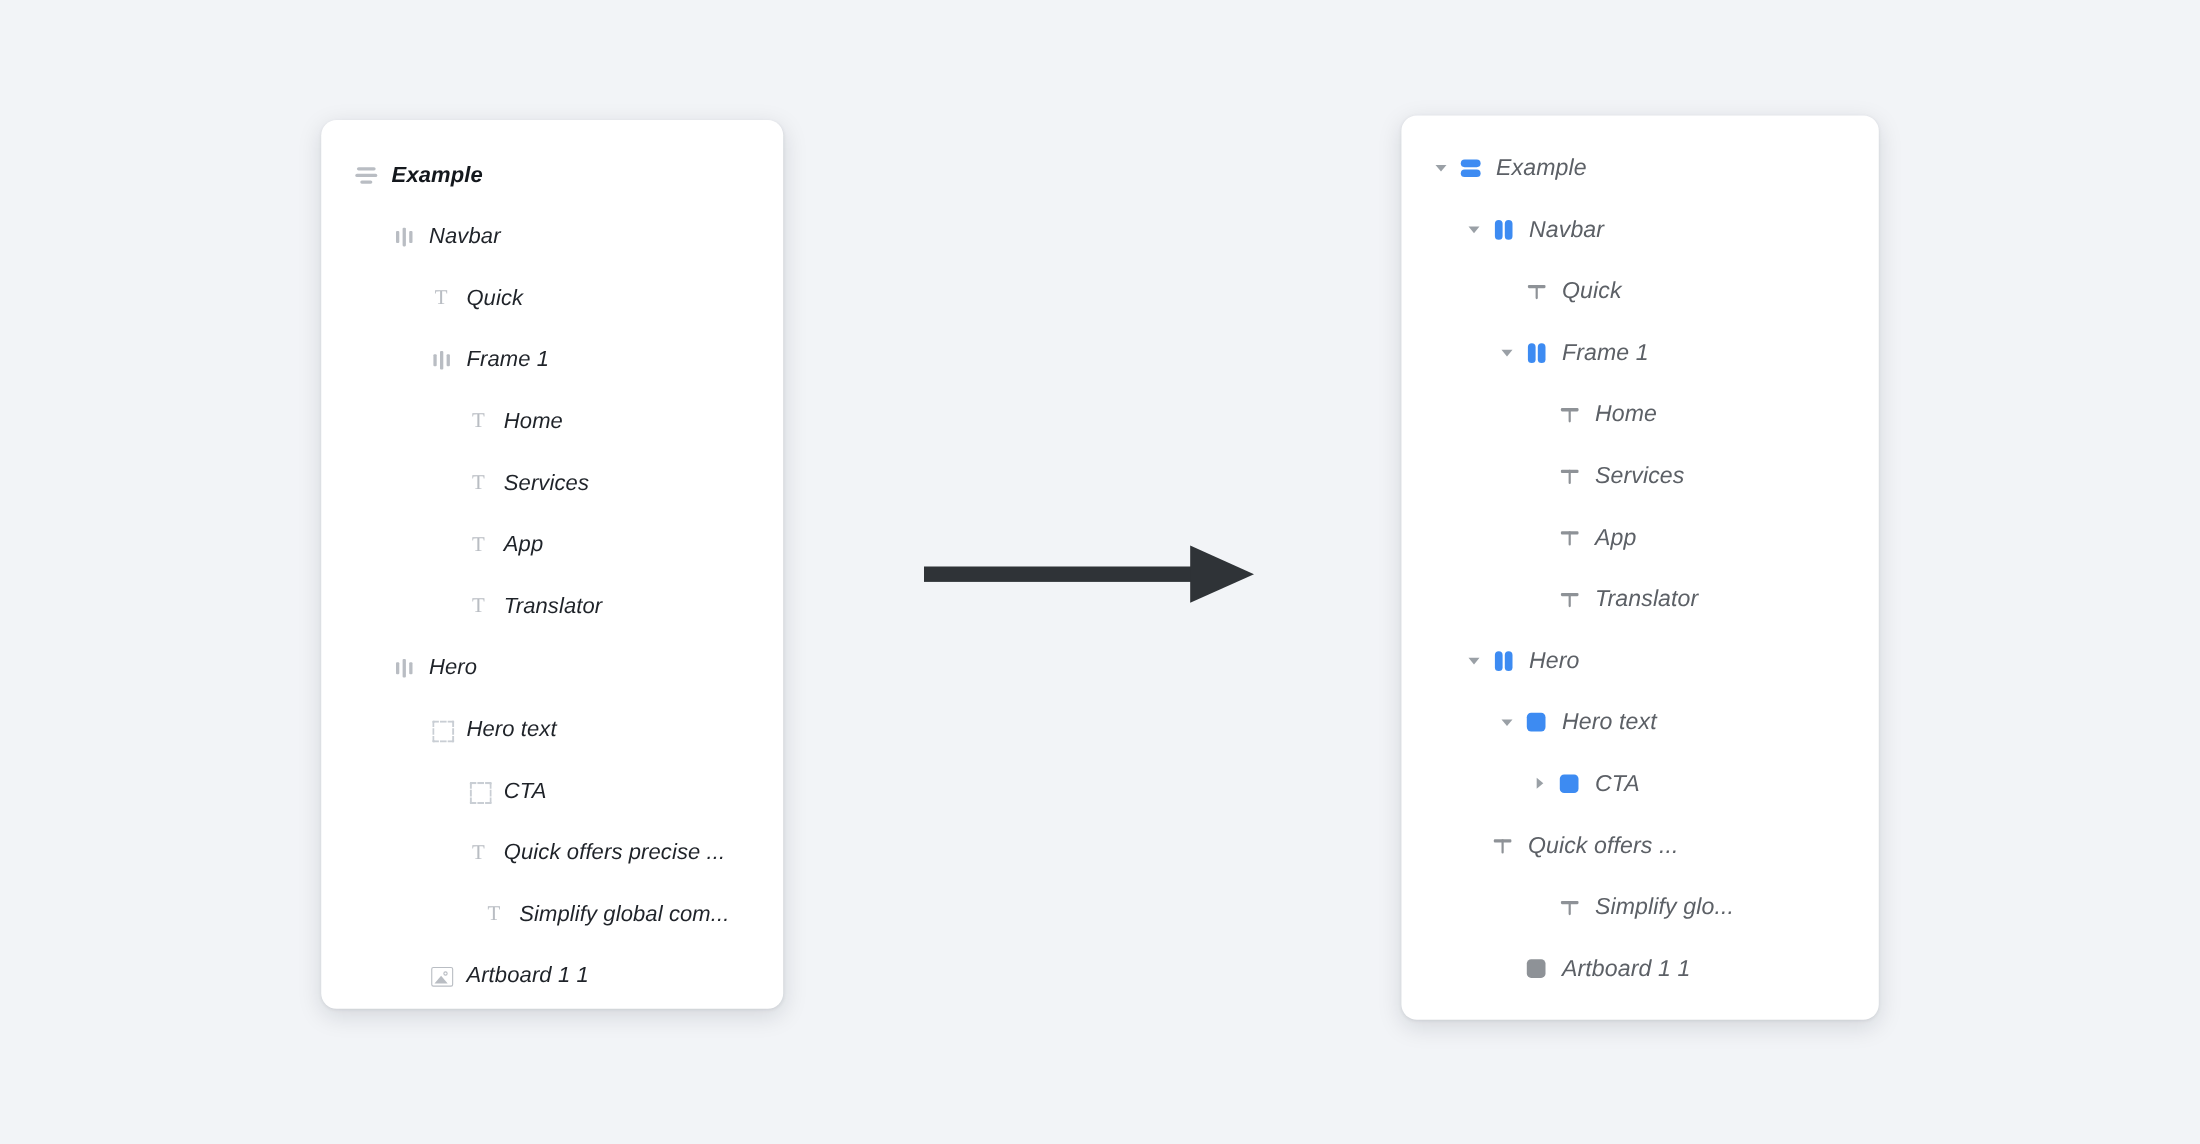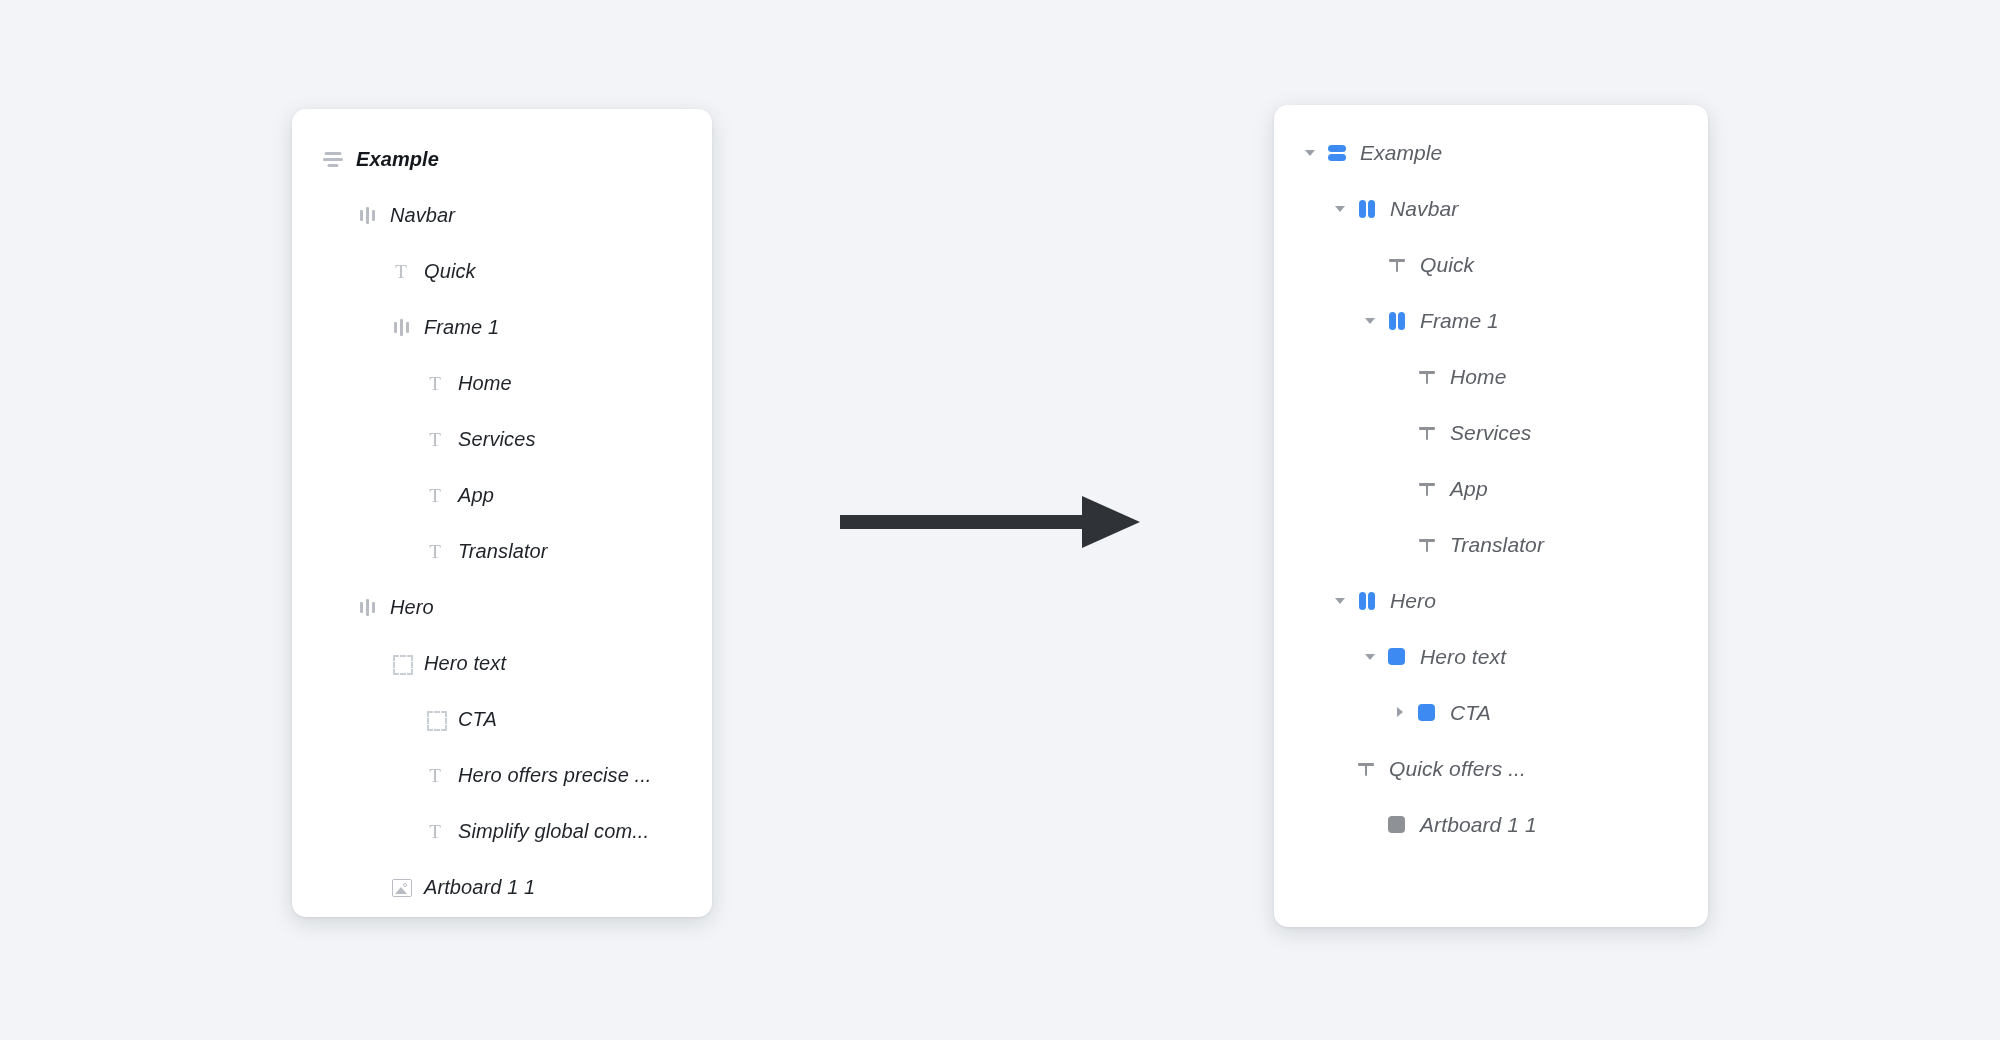--- a/index.html
+++ b/index.html
@@ -300,23 +300,23 @@
           <div class="row" style="padding-left: 98px;">
             <span class="ico ico-group" style="--accent: #3d8bf2;"></span>
             <span class="label">Hero text</span>
           </div>
           <div class="row" style="padding-left: 132px;">
             <span class="ico ico-group" style="--accent: #3d8bf2;"></span>
             <span class="label">CTA</span>
           </div>
           <div class="row" style="padding-left: 132px;">
             <span class="ico ico-text" style="--accent: #3d8bf2;"></span>
-            <span class="label">Hero offers precise ...</span>
-          </div>
-          <div class="row" style="padding-left: 132px;">
+            <span class="label">Quick offers precise ...</span>
+          </div>
+          <div class="row" style="padding-left: 132px; margin-left: 14px;">
             <span class="ico ico-text" style="--accent: #3d8bf2;"></span>
             <span class="label">Simplify global com...</span>
           </div>
           <div class="row" style="padding-left: 98px;">
             <span class="ico ico-image" style="--accent: #3d8bf2;">
               <i></i>
             </span>
             <span class="label">Artboard 1 1</span>
           </div>
         </div>
@@ -396,20 +396,25 @@
           <div class="row" style="padding-left: 118px;">
             <span class="twisty closed"></span>
             <span class="ico ico-square" style="--accent: #3d8bf2;"></span>
             <span class="label">CTA</span>
           </div>
           <div class="row" style="padding-left: 57px;">
             <span class="twisty"></span>
             <span class="ico ico-text-solid" style="--accent: #3d8bf2;"></span>
             <span class="label">Quick offers ...</span>
           </div>
+          <div class="row" style="padding-left: 118px;">
+            <span class="twisty"></span>
+            <span class="ico ico-text-solid" style="--accent: #3d8bf2;"></span>
+            <span class="label">Simplify glo...</span>
+          </div>
           <div class="row" style="padding-left: 88px;">
             <span class="twisty"></span>
             <span class="ico ico-square grey" style="--accent: #3d8bf2;"></span>
             <span class="label">Artboard 1 1</span>
           </div>
         </div>
     </div>
   </div>
 
 </div>

